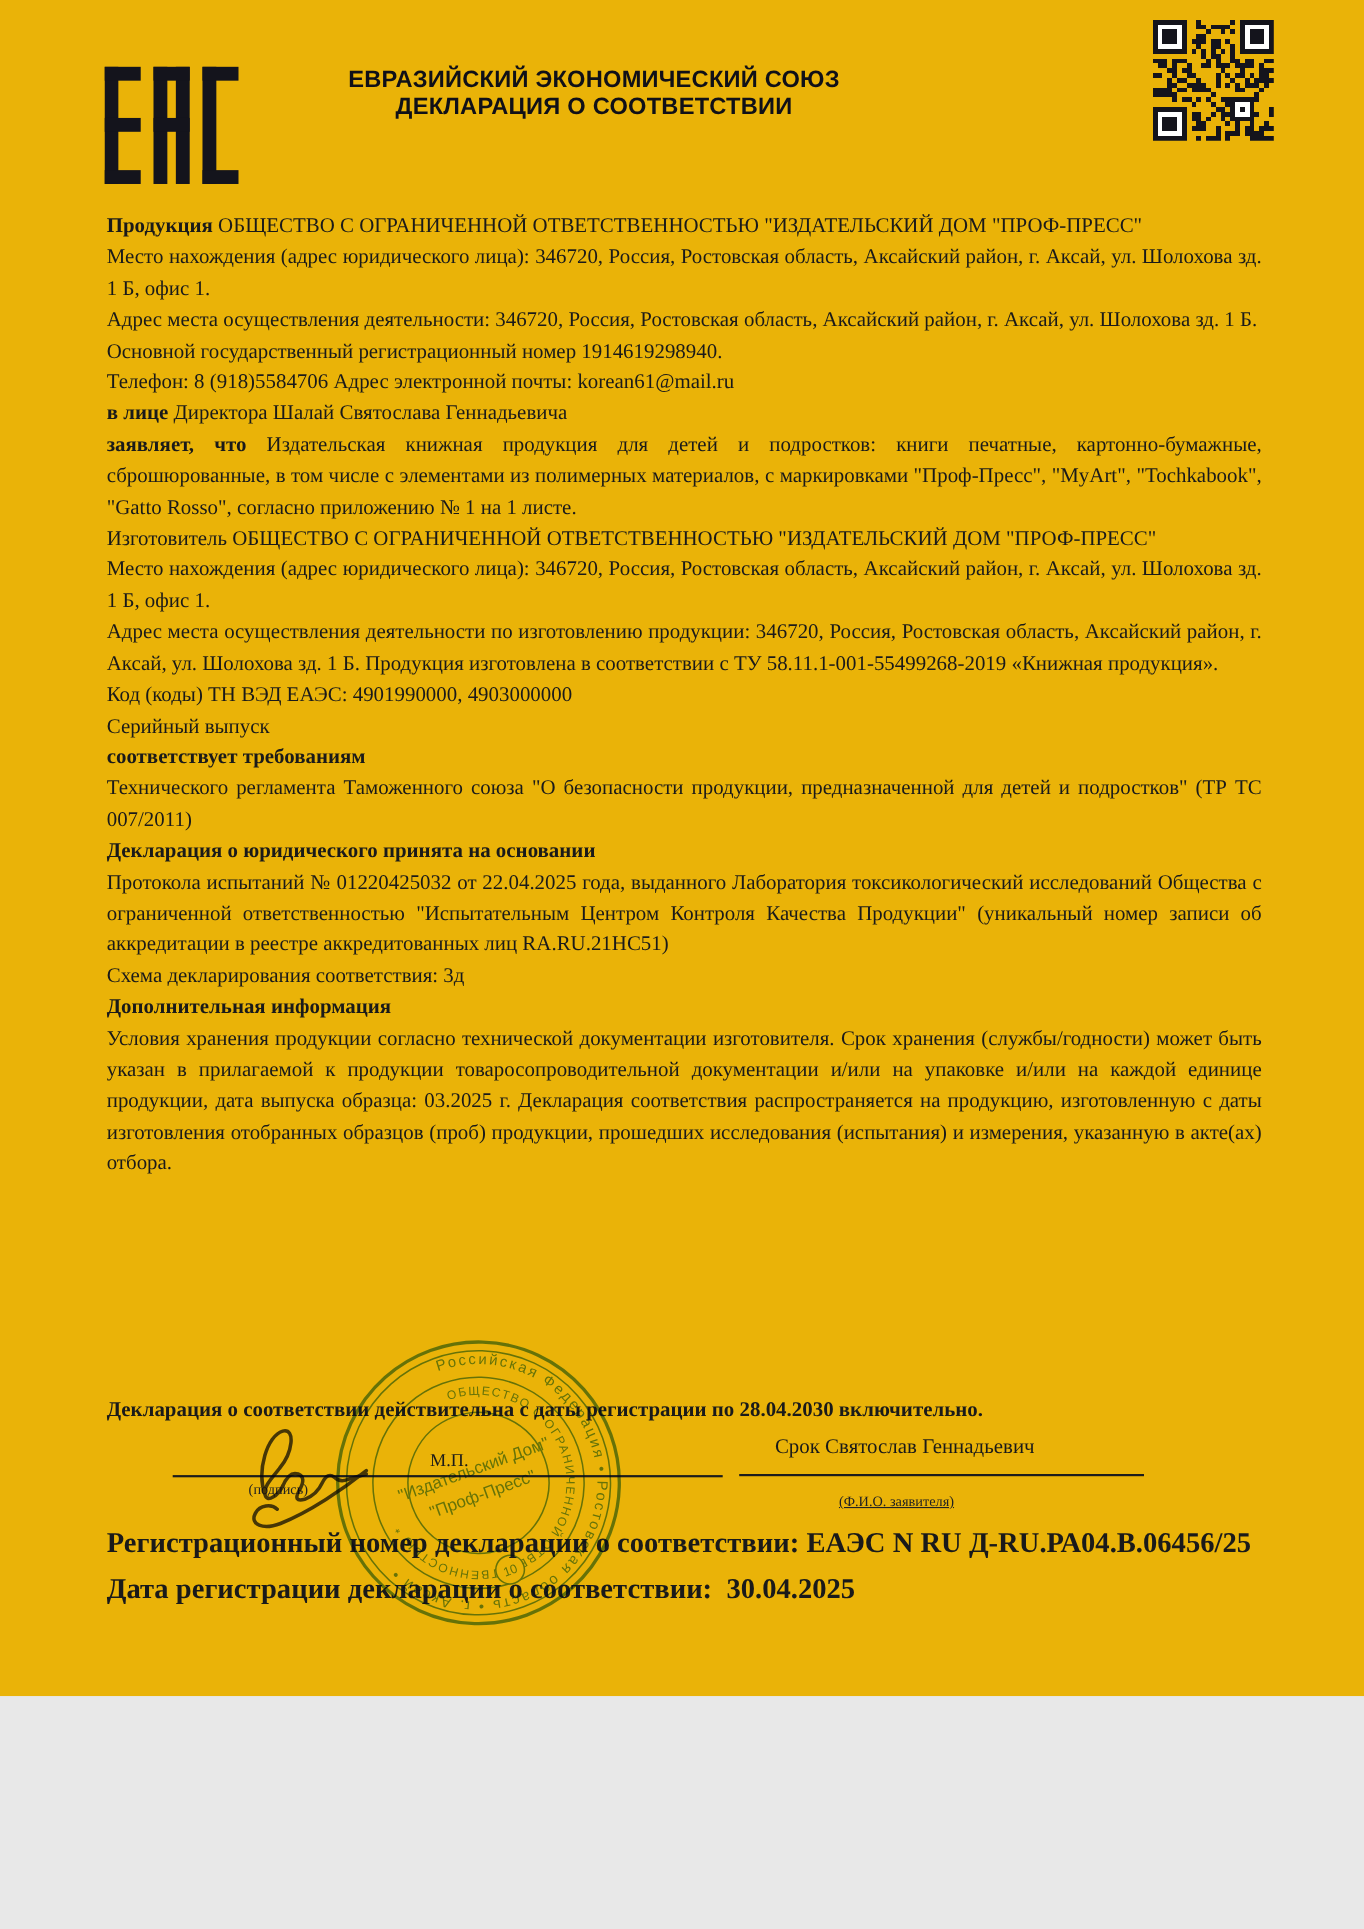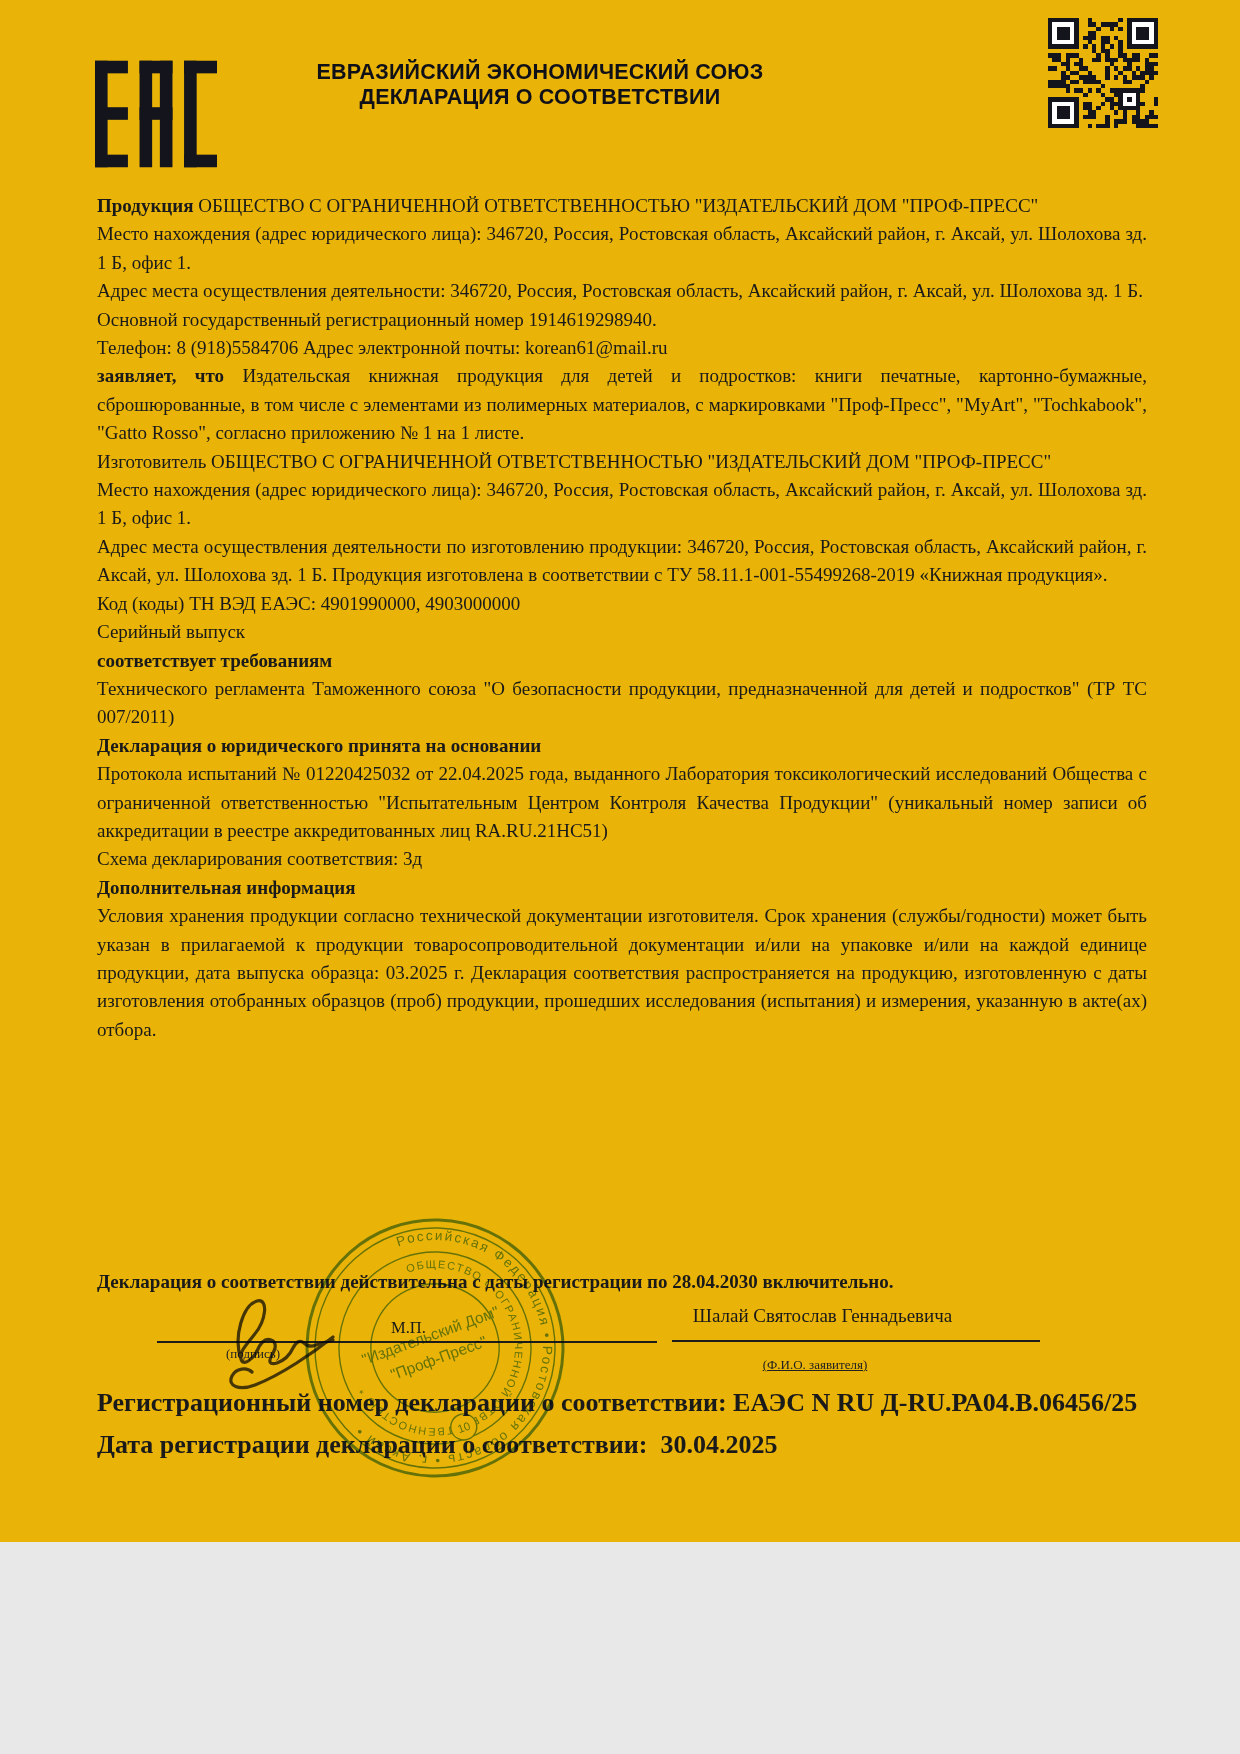--- a/index.html
+++ b/index.html
@@ -295,38 +295,39 @@
       <rect x="17" y="17" width="3" height="3" fill="#fff"></rect>
       <rect x="18" y="18" width="1" height="1" fill="#14141c"></rect>
     </svg>
 
   <div class="body-text">
     <p class="bp"><span class="b">Продукция </span><span>ОБЩЕСТВО С ОГРАНИЧЕННОЙ ОТВЕТСТВЕННОСТЬЮ "ИЗДАТЕЛЬСКИЙ ДОМ "ПРОФ-ПРЕСС"</span></p>
     <p class="bp"><span>Место нахождения (адрес юридического лица): 346720, Россия, Ростовская область, Аксайский район, г. Аксай, ул. Шолохова зд. 1 Б, офис 1.</span></p>
     <p class="bp"><span>Адрес места осуществления деятельности: 346720, Россия, Ростовская область, Аксайский район, г. Аксай, ул. Шолохова зд. 1 Б.</span></p>
     <p class="bp"><span>Основной государственный регистрационный номер 1914619298940.</span></p>
     <p class="bp"><span>Телефон: 8 (918)5584706 Адрес электронной почты: korean61@mail.ru</span></p>
+    <p class="bp"><span class="b">в лице </span><span>Директора Шалай Святослава Геннадьевича</span></p>
     <p class="bp"><span class="b">заявляет, что </span><span>Издательская книжная продукция для детей и подростков: книги печатные, картонно-бумажные, сброшюрованные, в том числе с элементами из полимерных материалов, с маркировками "Проф-Пресс", "MyArt", "Tochkabook", "Gatto Rosso", согласно приложению № 1 на 1 листе.</span></p>
     <p class="bp"><span>Изготовитель ОБЩЕСТВО С ОГРАНИЧЕННОЙ ОТВЕТСТВЕННОСТЬЮ "ИЗДАТЕЛЬСКИЙ ДОМ "ПРОФ-ПРЕСС"</span></p>
     <p class="bp"><span>Место нахождения (адрес юридического лица): 346720, Россия, Ростовская область, Аксайский район, г. Аксай, ул. Шолохова зд. 1 Б, офис 1.</span></p>
     <p class="bp"><span>Адрес места осуществления деятельности по изготовлению продукции: 346720, Россия, Ростовская область, Аксайский район, г. Аксай, ул. Шолохова зд. 1 Б. Продукция изготовлена в соответствии с ТУ 58.11.1-001-55499268-2019 «Книжная продукция».</span></p>
     <p class="bp"><span>Код (коды) ТН ВЭД ЕАЭС: 4901990000, 4903000000</span></p>
     <p class="bp"><span>Серийный выпуск</span></p>
     <p class="bp"><span class="b">соответствует требованиям</span></p>
     <p class="bp"><span>Технического регламента Таможенного союза "О безопасности продукции, предназначенной для детей и подростков" (ТР ТС 007/2011)</span></p>
     <p class="bp"><span class="b">Декларация о юридического принята на основании</span></p>
     <p class="bp"><span>Протокола испытаний № 01220425032 от 22.04.2025 года, выданного Лаборатория токсикологический исследований Общества с ограниченной ответственностью "Испытательным Центром Контроля Качества Продукции" (уникальный номер записи об аккредитации в реестре аккредитованных лиц RA.RU.21НС51)</span></p>
     <p class="bp"><span>Схема декларирования соответствия: 3д</span></p>
     <p class="bp"><span class="b">Дополнительная информация</span></p>
     <p class="bp"><span>Условия хранения продукции согласно технической документации изготовителя. Срок хранения (службы/годности) может быть указан в прилагаемой к продукции товаросопроводительной документации и/или на упаковке и/или на каждой единице продукции, дата выпуска образца: 03.2025 г. Декларация соответствия распространяется на продукцию, изготовленную с даты изготовления отобранных образцов (проб) продукции, прошедших исследования (испытания) и измерения, указанную в акте(ах) отбора.</span></p>
   </div>
 
   <div class="validity">Декларация о соответствии действительна с даты регистрации по 28.04.2030 включительно.</div>
 
-  <div class="signer-name">Шалай Святослав Геннадьевича</div>
+  <div class="signer-name">Срок Святослав Геннадьевич</div>
   <div class="mp">М.П.</div>
   <div class="sig-line left"></div>
   <div class="sig-line right"></div>
   <div class="cap sign">(подпись)</div>
   <div class="cap fio">(Ф.И.О. заявителя)</div>
 
   <div class="reg-line reg-number">Регистрационный номер декларации о соответствии: ЕАЭС N RU Д-RU.РА04.В.06456/25</div>
   <div class="reg-line reg-date">Дата регистрации декларации о соответствии:  30.04.2025</div>
 
   <svg class="stamp" viewBox="0 0 320 320">

